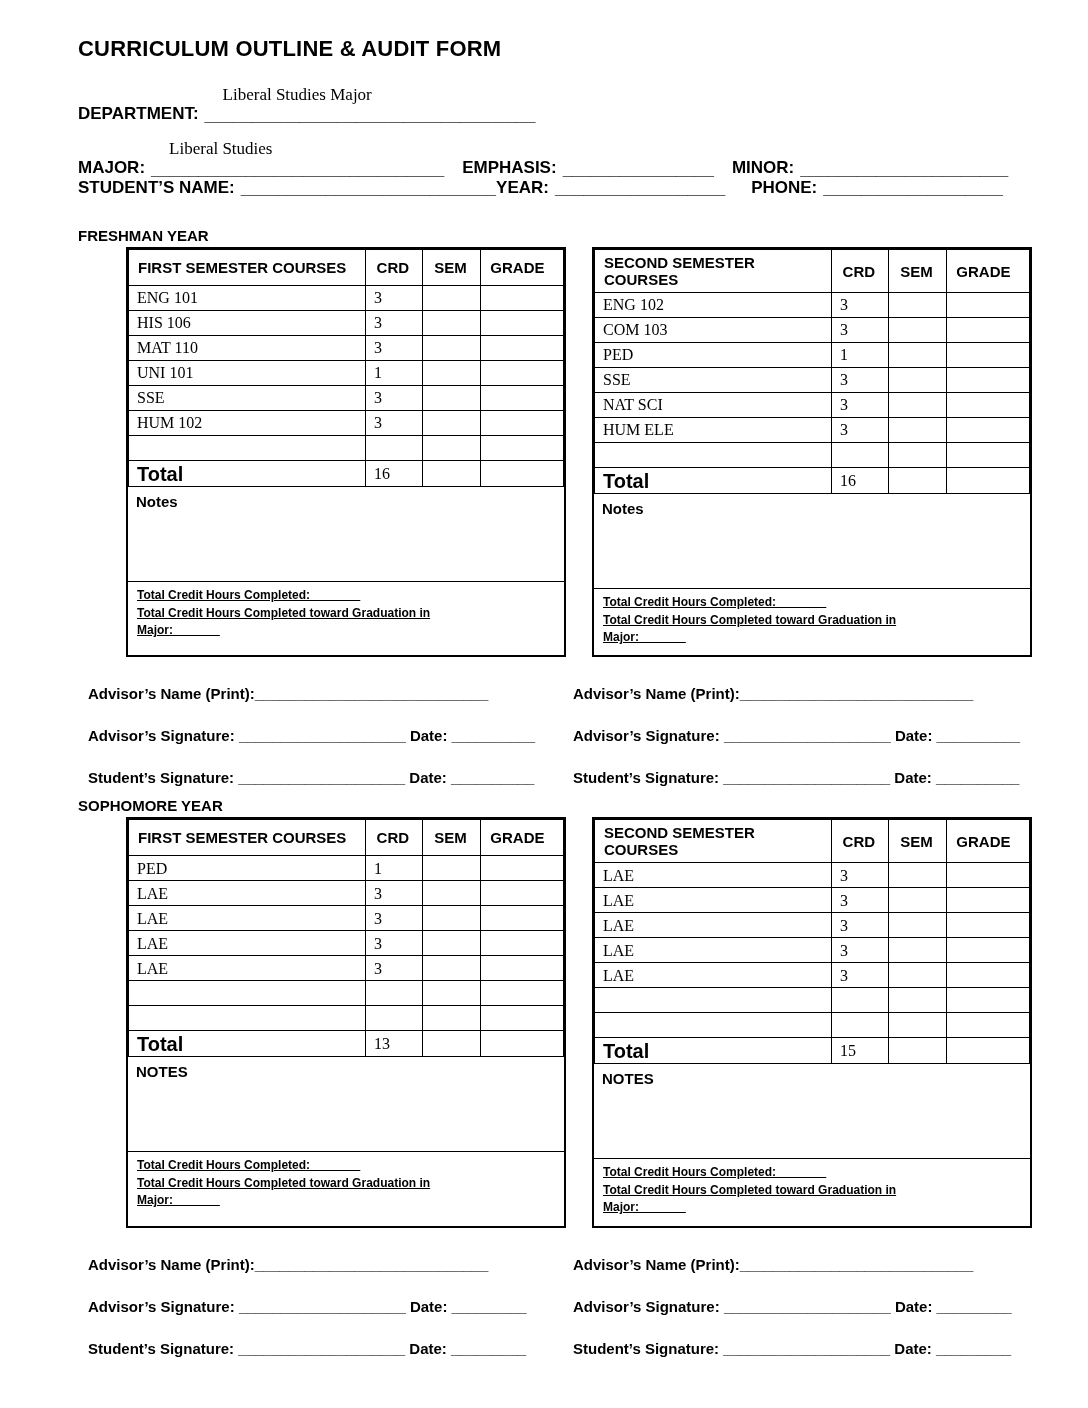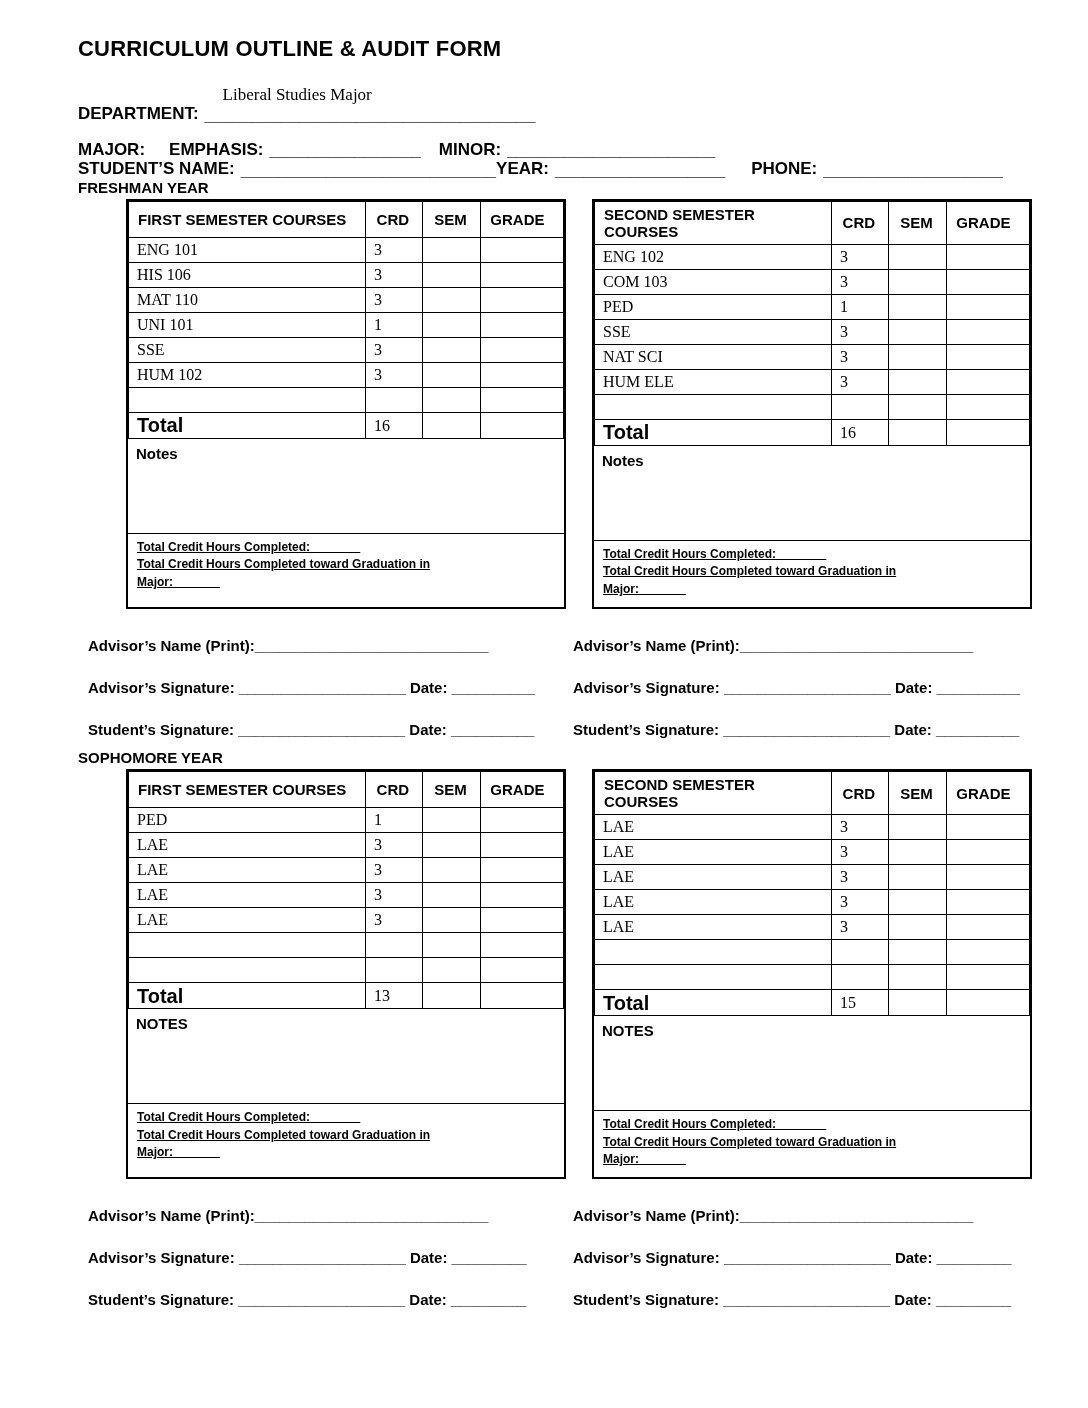--- a/index.html
+++ b/index.html
@@ -34,21 +34,21 @@
     margin-bottom:3px; padding-left:18px;
   }
   .line { font-weight:700; line-height:1.0; letter-spacing:0; }
   .row-dept { margin-top:20px; }
   .row-major { margin-top:16px; }
   .row-student { }
   .sp18 { display:inline-block; width:18px; }
   .sp26 { display:inline-block; width:26px; }
 
   
-  .year-section { }
+  .year-section { margin-top:30px; }
   .year-section.second { margin-top:10px; }
   .year-label { font-size:15px; font-weight:700; margin-bottom:3px; }
 
   .panels { display:grid; grid-template-columns:1fr 1fr; column-gap:26px;padding-left:48px; }
   .panel { border:2px solid #000; background:#fff; }
 
   table { width:100%; border-collapse:collapse; table-layout:fixed; }
   col.c-course { width:54.5%; } col.c-crd { width:13%; }
   col.c-sem { width:13.5%; } col.c-grade { width:19%; }
   th, td { border:1.5px solid #000; overflow:hidden; }
@@ -95,20 +95,24 @@
   <div class="hdr-row row-dept">
     <span class="lbl">DEPARTMENT:</span>
     <span class="fill">
       <span class="value">Liberal Studies Major</span>
       <span class="line">___________________________________</span>
     </span>
   </div>
 
   <div class="hdr-row row-major">
     <span class="lbl">MAJOR:</span>
+    <span class="fill">
+      <span class="value">Liberal Studies</span>
+      <span class="line">_______________________________</span>
+    </span>
     <span class="sp18"></span>
     <span class="lbl">EMPHASIS:</span>
     <span class="line">________________</span>
     <span class="sp18"></span>
     <span class="lbl">MINOR:</span>
     <span class="line">______________________</span>
   </div>
 
   <div class="hdr-row row-student">
     <span class="lbl">STUDENT’S NAME:</span>

